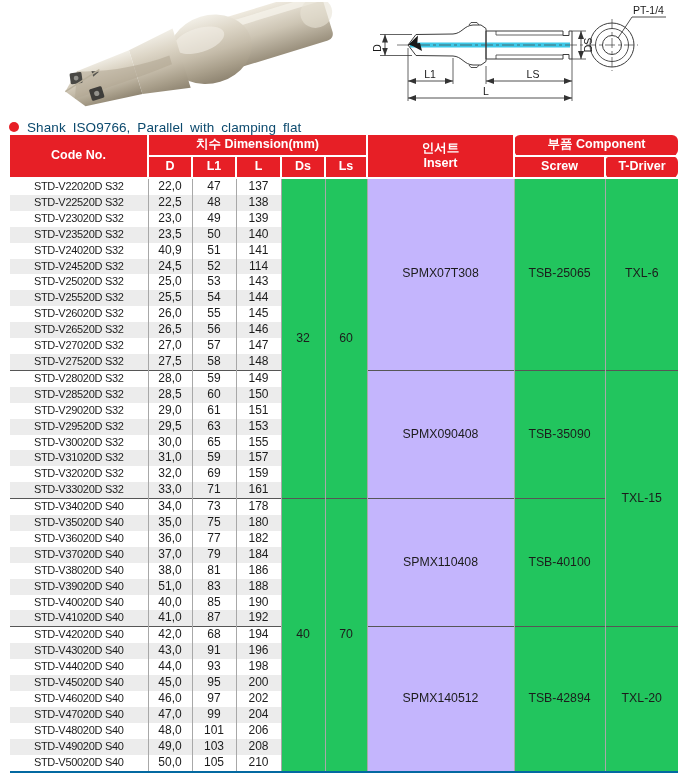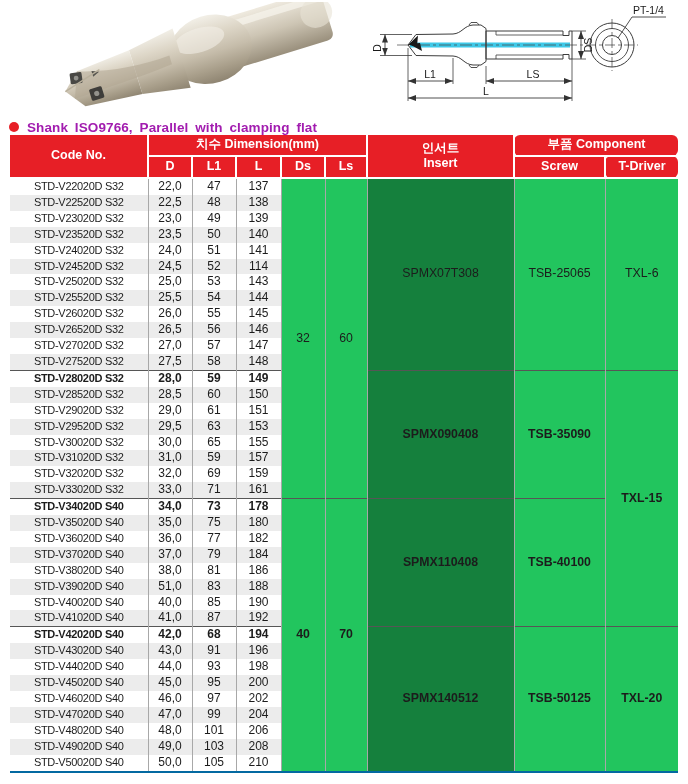--- a/index.html
+++ b/index.html
@@ -7,21 +7,21 @@
     width:688px;height:784px;position:relative;overflow:hidden;
     background:#ffffff;font-family:"Liberation Sans",sans-serif;
     -webkit-font-smoothing:antialiased;
   }
   
   .photo-wrap{position:absolute;left:55px;top:2px;width:280px;height:108px;}
   .diagram-wrap{position:absolute;left:350px;top:0px;width:338px;height:114px;}
   
   .heading{position:absolute;left:9px;top:116px;height:22px;display:flex;align-items:center;}
   .bullet{width:10px;height:10px;border-radius:50%;background:#e71f26;margin-right:8px;flex:0 0 auto;}
-  .heading-text{font-size:13.5px;font-weight:bold;color:#a21caf;word-spacing:3px;letter-spacing:0.1px;}
+  .heading-text{font-size:13.5px;font-weight:normal;color:#0c4a6e;word-spacing:3px;letter-spacing:0.1px;}
   
   .spec-table{
     position:absolute;left:10px;top:135px;width:668px;
     border-collapse:collapse;table-layout:fixed;
     border-bottom:2px solid #0369a1;
   }
   .spec-table thead th{
     background:#e71f26;color:#ffffff;font-weight:bold;font-size:12.5px;
     border:2px solid #ffffff;padding:0;height:20px;text-align:center;vertical-align:middle;
     line-height:1.1;
@@ -33,22 +33,22 @@
   .spec-table tbody td{
     font-size:12px;color:#1c1c1c;text-align:center;vertical-align:middle;
     padding:0;height:15.92px;line-height:15.9px;
     border-left:1px solid #a8a8a8;background:#ffffff;white-space:nowrap;
   }
   .spec-table tbody td.col-code{
     border-left:none;font-size:11px;letter-spacing:-0.3px;
   }
   .spec-table tbody tr.alt td{background:#ececec;}
   .spec-table tbody td.merged{background:#22c55e;font-size:12.3px;}
-  .spec-table tbody td.insert-bg{background:#15803d;}
-  .spec-table tbody tr.group-start td{border-top:1px solid #565656;font-weight:bold;}
+  .spec-table tbody td.insert-bg{background:#c4b5fd;}
+  .spec-table tbody tr.group-start td{border-top:1px solid #565656;}
   
   .dim-text{font-family:"Liberation Sans",sans-serif;font-size:10.5px;fill:#1a1a1a;}
 </style>
 </head>
 <body>
 
 <div class="photo-wrap">
   <svg width="280" height="108" viewBox="0 0 280 108">
     <defs>
       <linearGradient id="met" x1="0" y1="0" x2="0" y2="1">
@@ -216,21 +216,21 @@
         <td class="col-num">139</td>
       </tr>
       <tr class="alt">
         <td class="col-code">STD-V23520D S32</td>
         <td class="col-num">23,5</td>
         <td class="col-num">50</td>
         <td class="col-num">140</td>
       </tr>
       <tr>
         <td class="col-code">STD-V24020D S32</td>
-        <td class="col-num">24,0</td>
+        <td class="col-num">40,9</td>
         <td class="col-num">51</td>
         <td class="col-num">141</td>
       </tr>
       <tr class="alt">
         <td class="col-code">STD-V24520D S32</td>
         <td class="col-num">24,5</td>
         <td class="col-num">52</td>
         <td class="col-num">114</td>
       </tr>
       <tr>
@@ -371,21 +371,21 @@
         <td class="col-num">41,0</td>
         <td class="col-num">87</td>
         <td class="col-num">192</td>
       </tr>
       <tr class="group-start">
         <td class="col-code">STD-V42020D S40</td>
         <td class="col-num">42,0</td>
         <td class="col-num">68</td>
         <td class="col-num">194</td>
         <td rowspan="9" class="merged insert-bg">SPMX140512</td>
-        <td rowspan="9" class="merged">TSB-50125</td>
+        <td rowspan="9" class="merged">TSB-42894</td>
         <td rowspan="9" class="merged">TXL-20</td>
       </tr>
       <tr class="alt">
         <td class="col-code">STD-V43020D S40</td>
         <td class="col-num">43,0</td>
         <td class="col-num">91</td>
         <td class="col-num">196</td>
       </tr>
       <tr>
         <td class="col-code">STD-V44020D S40</td>

